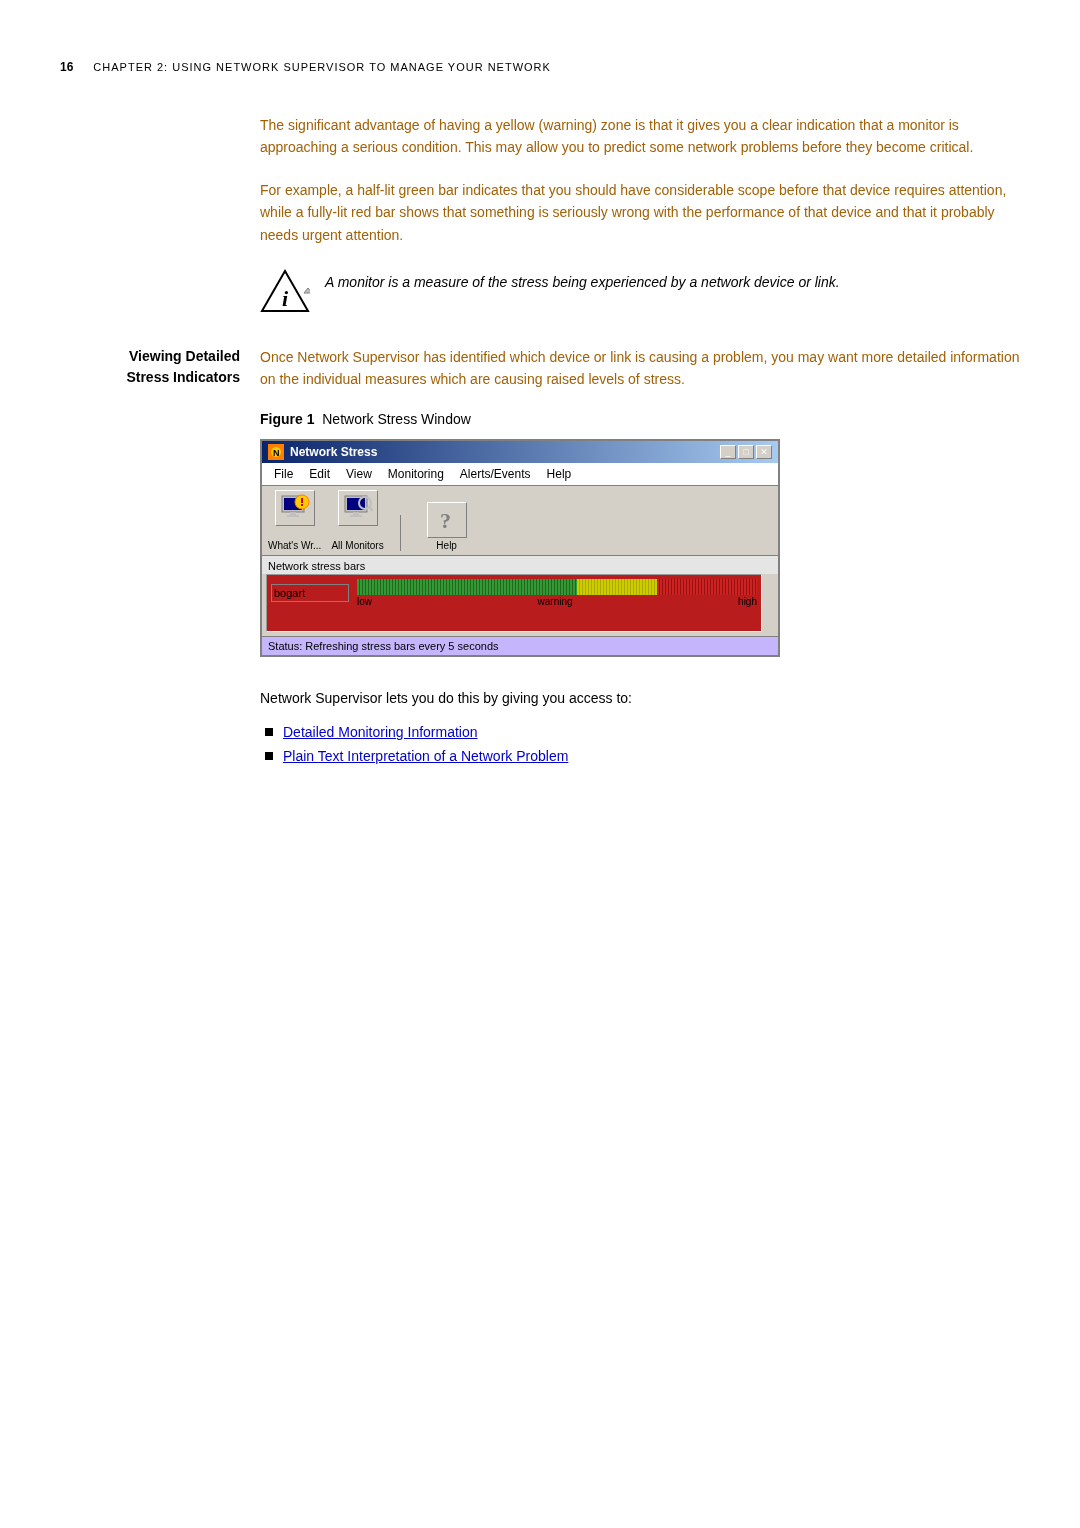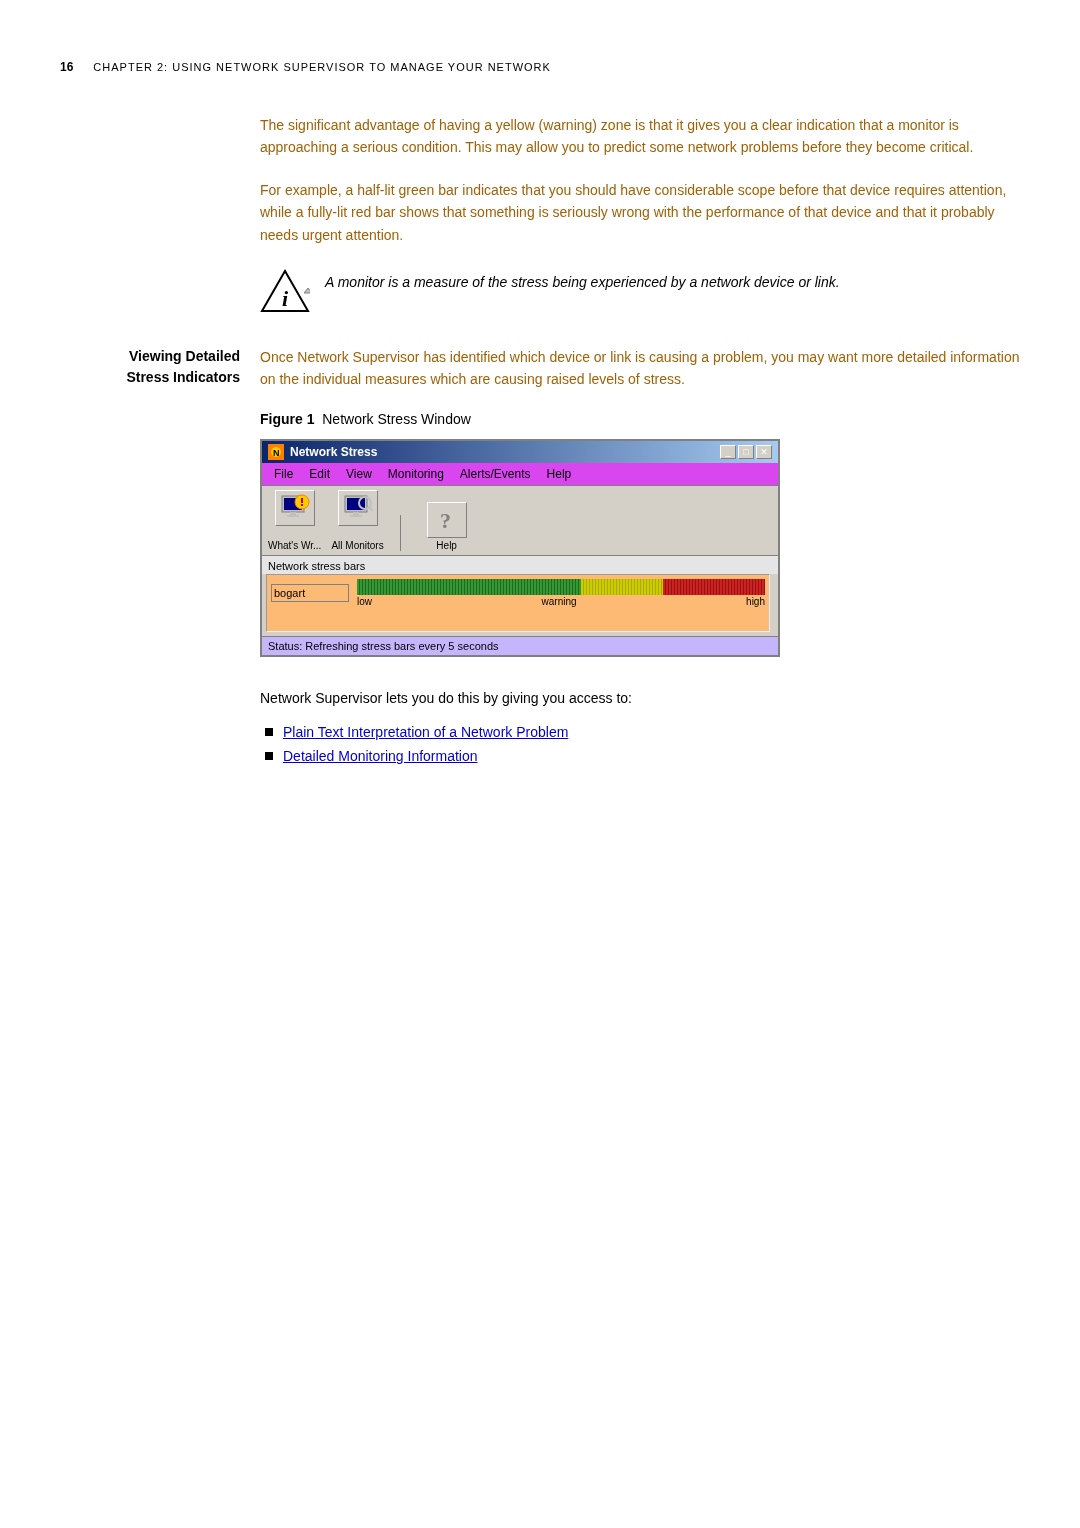--- a/index.html
+++ b/index.html
@@ -152,21 +152,21 @@
       font-size: 9px;
       cursor: pointer;
       font-family: Arial, sans-serif;
     }
 
     .window-menubar {
       display: flex;
       gap: 0;
       padding: 2px 4px;
       border-bottom: 1px solid #808080;
-      background: #d946ef;
+      background: #ffffff;
       text-align: center;
     }
 
     .menu-item {
       padding: 2px 8px;
       font-size: 12px;
       cursor: pointer;
     }
 
     .window-toolbar {
@@ -367,21 +367,21 @@
               <svg width="30" height="28" viewBox="0 0 30 28">
                 <text x="8" y="22" font-size="22" font-weight="bold" fill="#808080" font-family="serif">?</text>
               </svg>
             </div>
             <span class="toolbar-btn-label">Help</span>
           </div>
         </div>
 
         <div class="network-stress-bars-label">Network stress bars</div>
 
-        <div style="background: #fdba74; border: 1px inset; margin: 0 8px 4px 4px; padding: 4px;">
+        <div style="background: #b91c1c; border: 1px inset; margin: 0 16px 4px 4px; padding: 4px;">
           <div style="display: flex; align-items: center;">
             <div style="width: 78px; font-size: 11px; padding: 2px; border: 1px solid #808080;">bogart</div>
             <div style="flex: 1; margin-left: 8px;">
 
               <div style="display: flex; height: 16px; width: 100%;">
                 <div style="flex: 0.55; height: 100%; background: repeating-linear-gradient(90deg, #339933 0px, #339933 2px, #226622 2px, #226622 3px);"></div>
                 <div style="flex: 0.2; height: 100%; background: repeating-linear-gradient(90deg, #cccc00 0px, #cccc00 2px, #aaaa00 2px, #aaaa00 3px);"></div>
                 <div style="flex: 0.25; height: 100%; background: repeating-linear-gradient(90deg, #cc2222 0px, #cc2222 2px, #991111 2px, #991111 3px);"></div>
               </div>
 
@@ -397,24 +397,24 @@
         </div>
 
         <div class="window-status-bar">Status: Refreshing stress bars every 5 seconds</div>
       </div>
 
       <p class="after-figure-text">Network Supervisor lets you do this by giving you access to:</p>
 
       <ul class="bullet-list">
         <li>
           <div class="bullet-square"></div>
-          <a class="link-text">Plain Text Interpretation of a Network Problem</a>
+          <a class="link-text">Detailed Monitoring Information</a>
         </li>
         <li>
           <div class="bullet-square"></div>
-          <a class="link-text">Detailed Monitoring Information</a>
+          <a class="link-text">Plain Text Interpretation of a Network Problem</a>
         </li>
       </ul>
 
     </div>
   </div>
 
 </div>
 
 </body></html>

